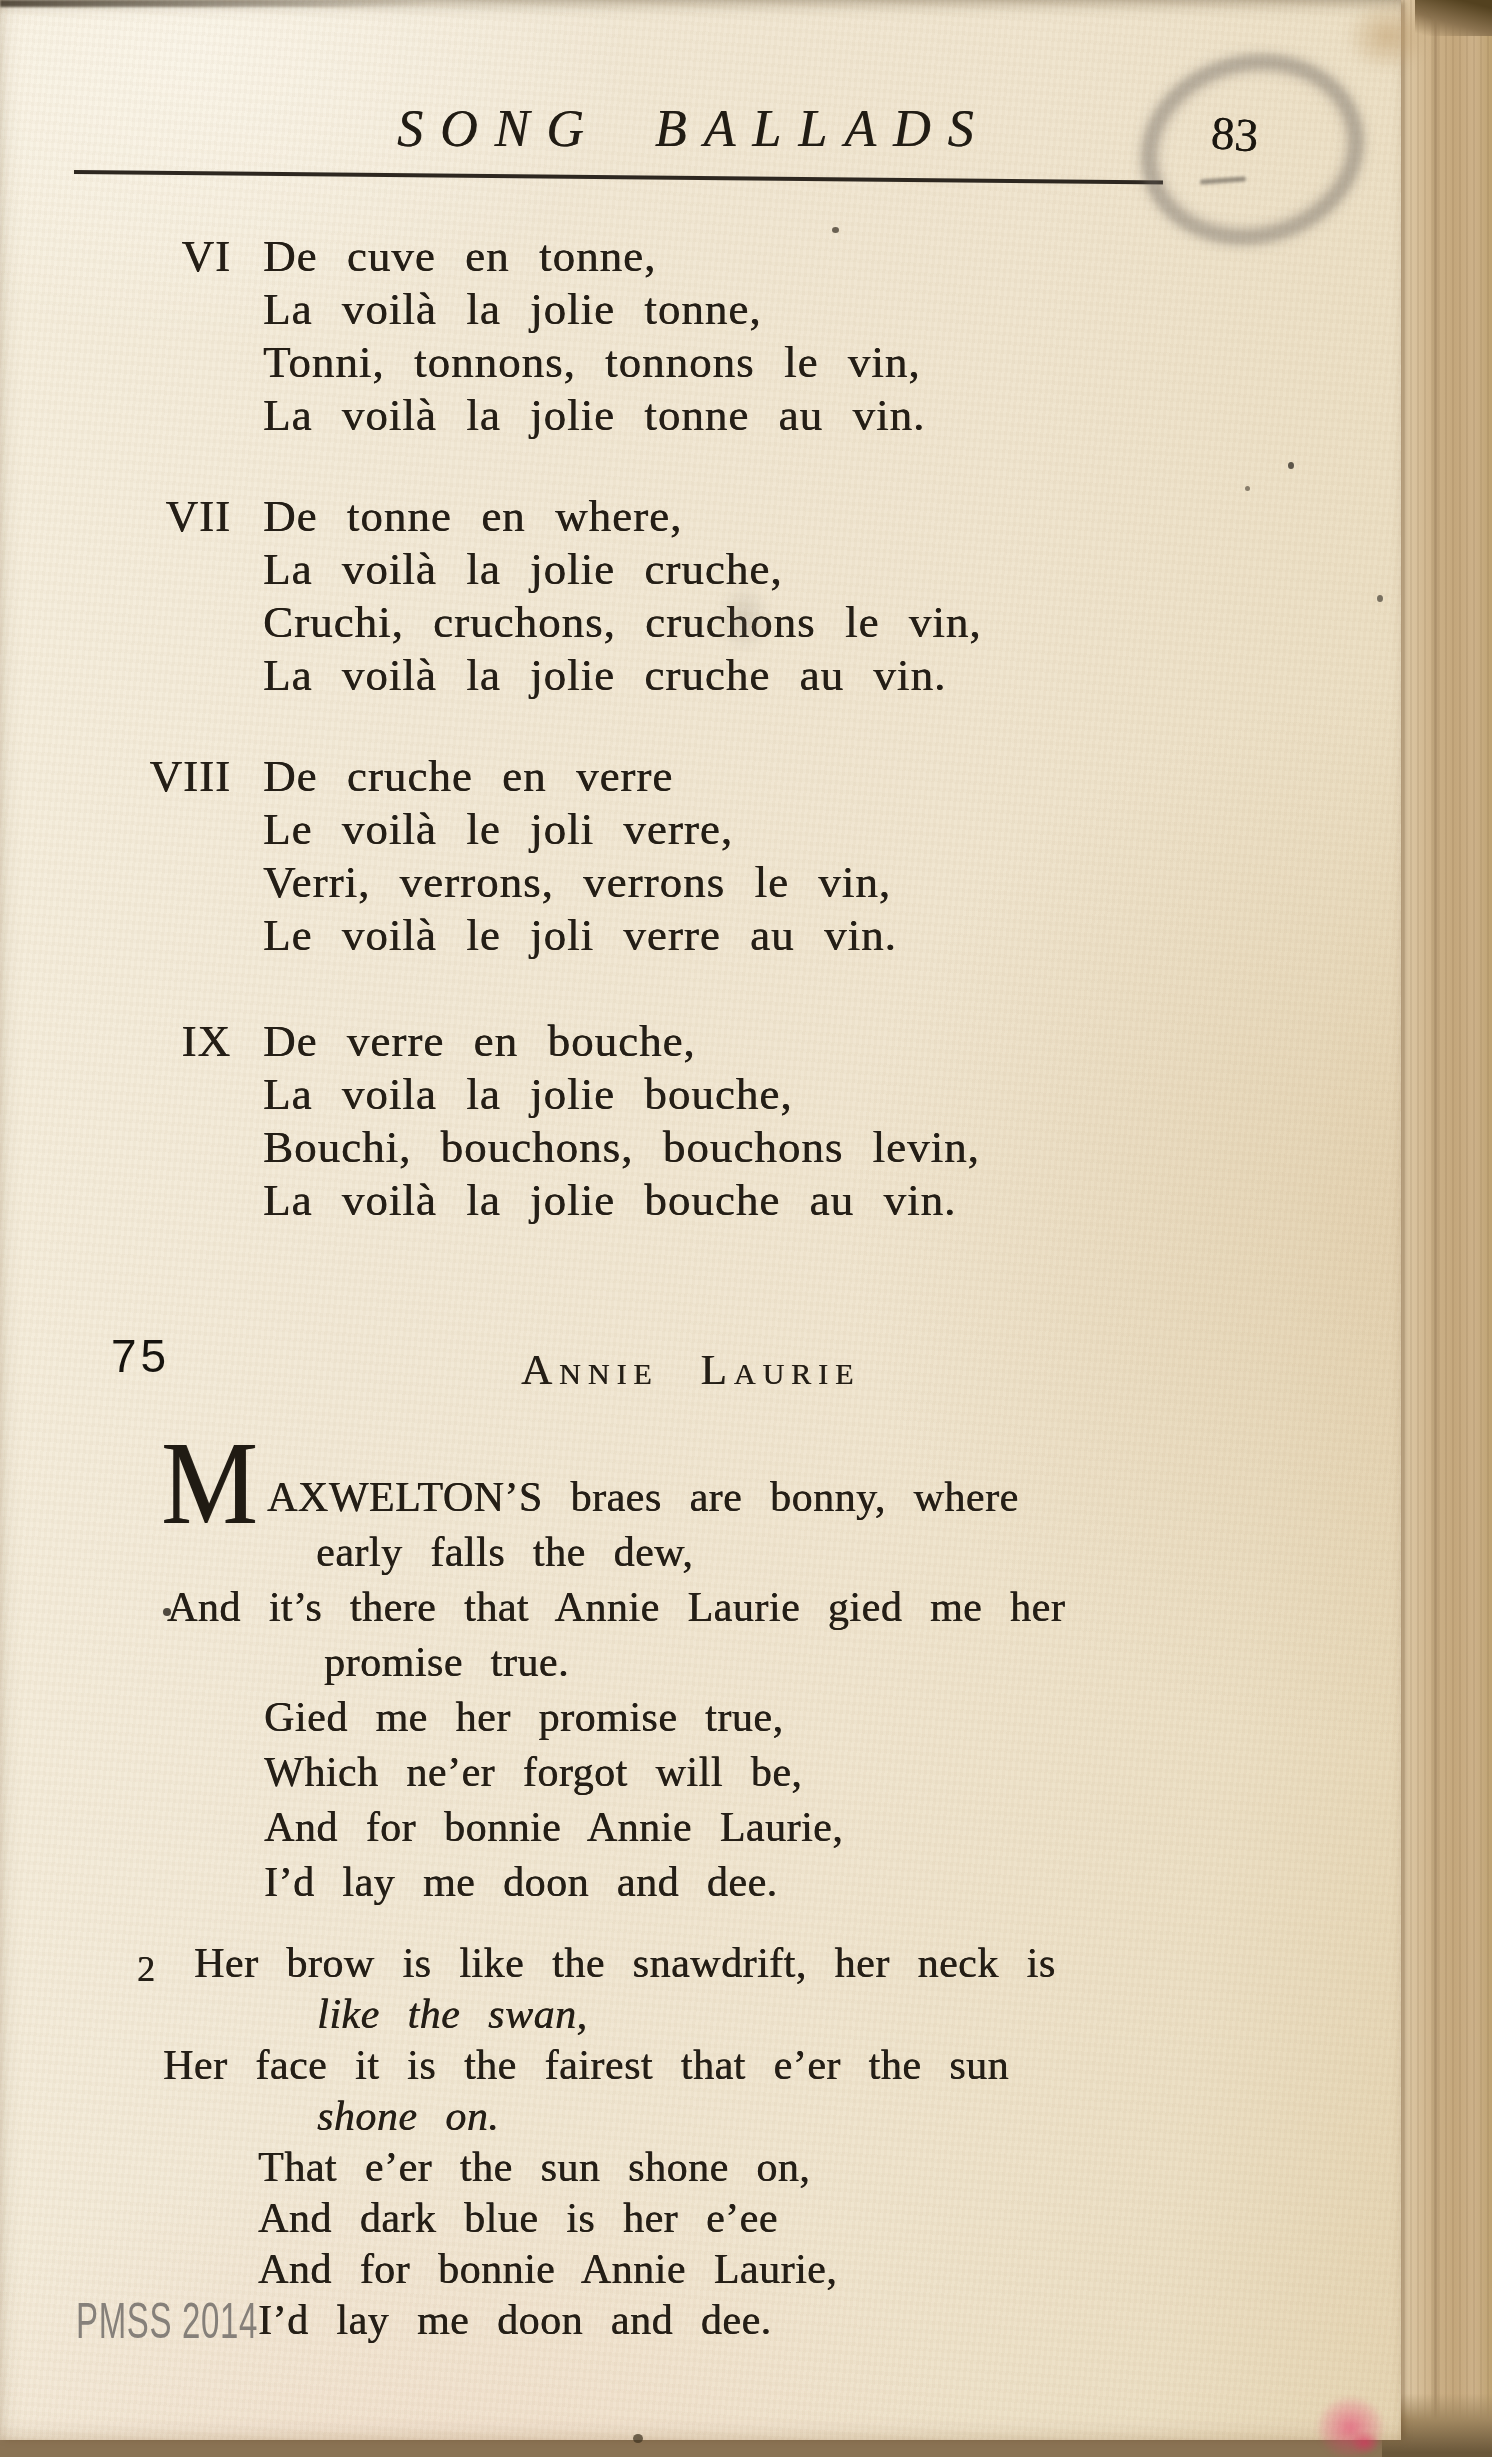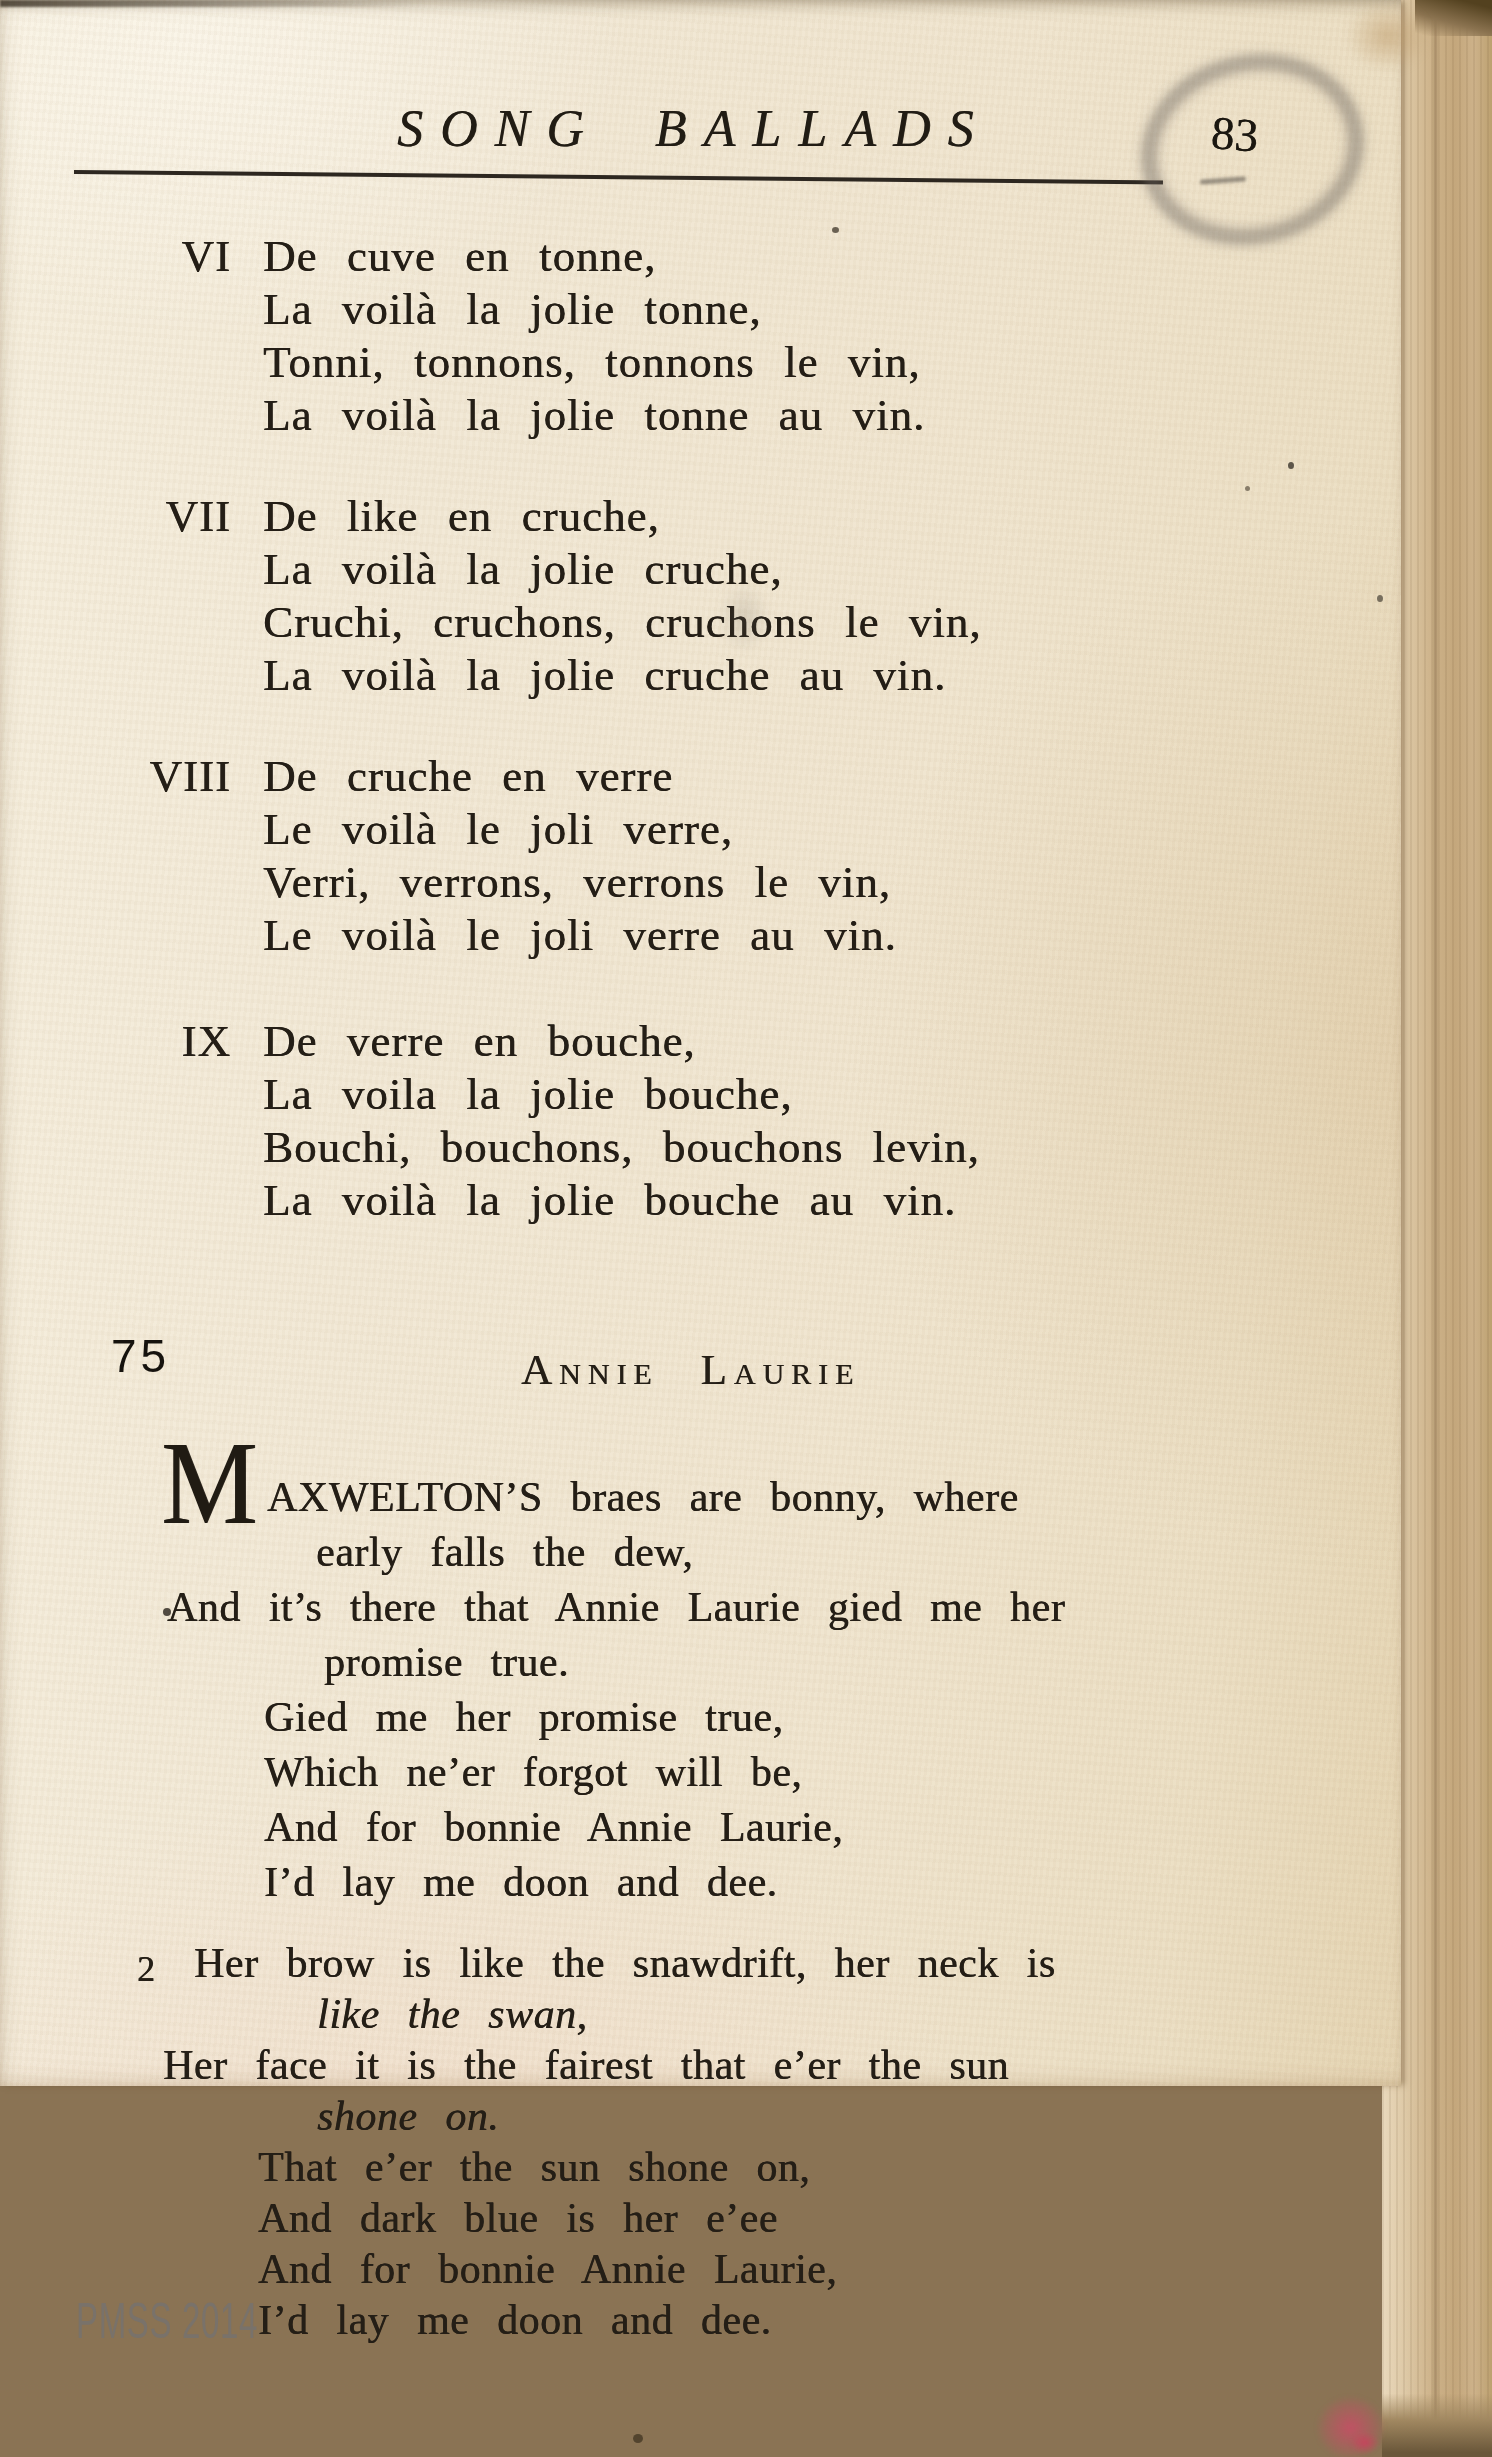--- a/index.html
+++ b/index.html
@@ -16,21 +16,21 @@
     background:rgba(92,67,38,.35);filter:blur(1px);}
   .edge-top{position:absolute;right:0;top:0;width:78px;height:36px;
     background:linear-gradient(195deg,#53411f 15%,#8b7350 60%,rgba(139,115,80,0) 95%);}
   .edge-bottom{position:absolute;right:0;bottom:0;width:111px;height:68px;
     background:linear-gradient(to top,#6a573a 8%,#a08760 55%,rgba(160,135,96,0) 95%);}
   .corner-tan{position:absolute;left:1345px;top:0;width:86px;height:72px;border-radius:50%;
     background:radial-gradient(closest-side,rgba(186,150,100,.55),rgba(186,150,100,0));
     filter:blur(4px);}
 
   
-  .page{position:absolute;left:0;top:0;width:1401px;height:2086px;
+  .page{position:absolute;left:0;top:0;width:1401px;height:2440px;
     background:
       radial-gradient(617px 418px at 14% 2%, rgba(255,252,244,.55), transparent 70%),
       radial-gradient(896px 597px at 30% 104%, rgba(240,205,190,.30), transparent 65%),
       radial-gradient(995px 896px at 103% 50%, rgba(205,175,130,.25), transparent 60%),
       linear-gradient(97deg,#f6efde 0%,#f2e9d6 30%,#f0e5cf 62%,#ecdfc4 85%,#e5d4b2 100%);
     box-shadow: inset 0 12px 16px -10px rgba(75,58,32,.45),
                 inset 0 -14px 20px -12px rgba(150,110,65,.30),
                 inset 14px 0 22px -14px rgba(130,108,75,.22),
                 4px 0 6px -1px rgba(105,78,44,.5);}
   .grain{position:absolute;inset:0;pointer-events:none;
@@ -129,21 +129,21 @@
     <section class="fr-verse" style="top:230px">
       <span class="numeral">VI</span>
       <div class="ln">De cuve en tonne,</div>
       <div class="ln">La voilà la jolie tonne,</div>
       <div class="ln">Tonni, tonnons, tonnons le vin,</div>
       <div class="ln">La voilà la jolie tonne au vin.</div>
     </section>
 
     <section class="fr-verse" style="top:490px">
       <span class="numeral">VII</span>
-      <div class="ln">De like en cruche,</div>
+      <div class="ln">De tonne en where,</div>
       <div class="ln">La voilà la jolie cruche,</div>
       <div class="ln">Cruchi, cruchons, cruchons le vin,</div>
       <div class="ln">La voilà la jolie cruche au vin.</div>
     </section>
 
     <section class="fr-verse" style="top:750px">
       <span class="numeral">VIII</span>
       <div class="ln">De cruche en verre</div>
       <div class="ln">Le voilà le joli verre,</div>
       <div class="ln">Verri, verrons, verrons le vin,</div>

